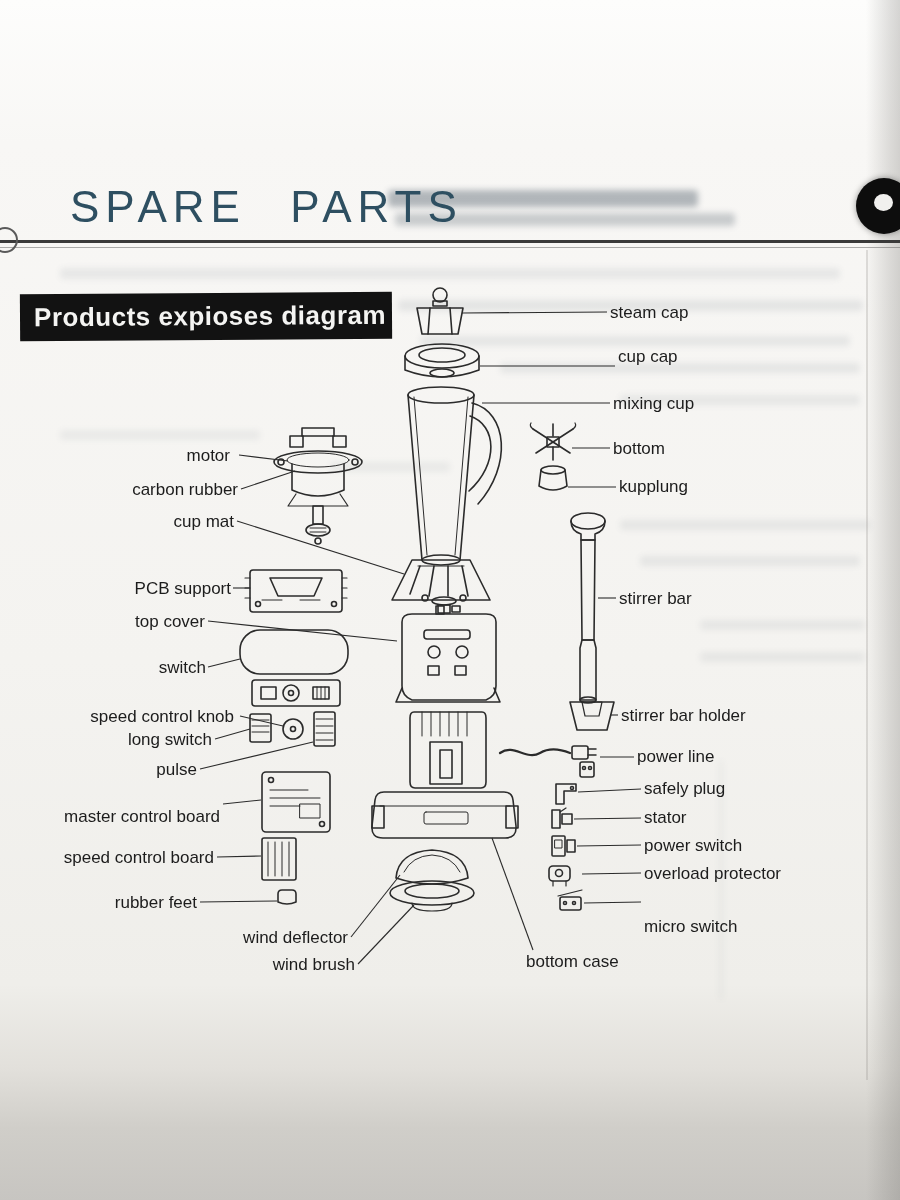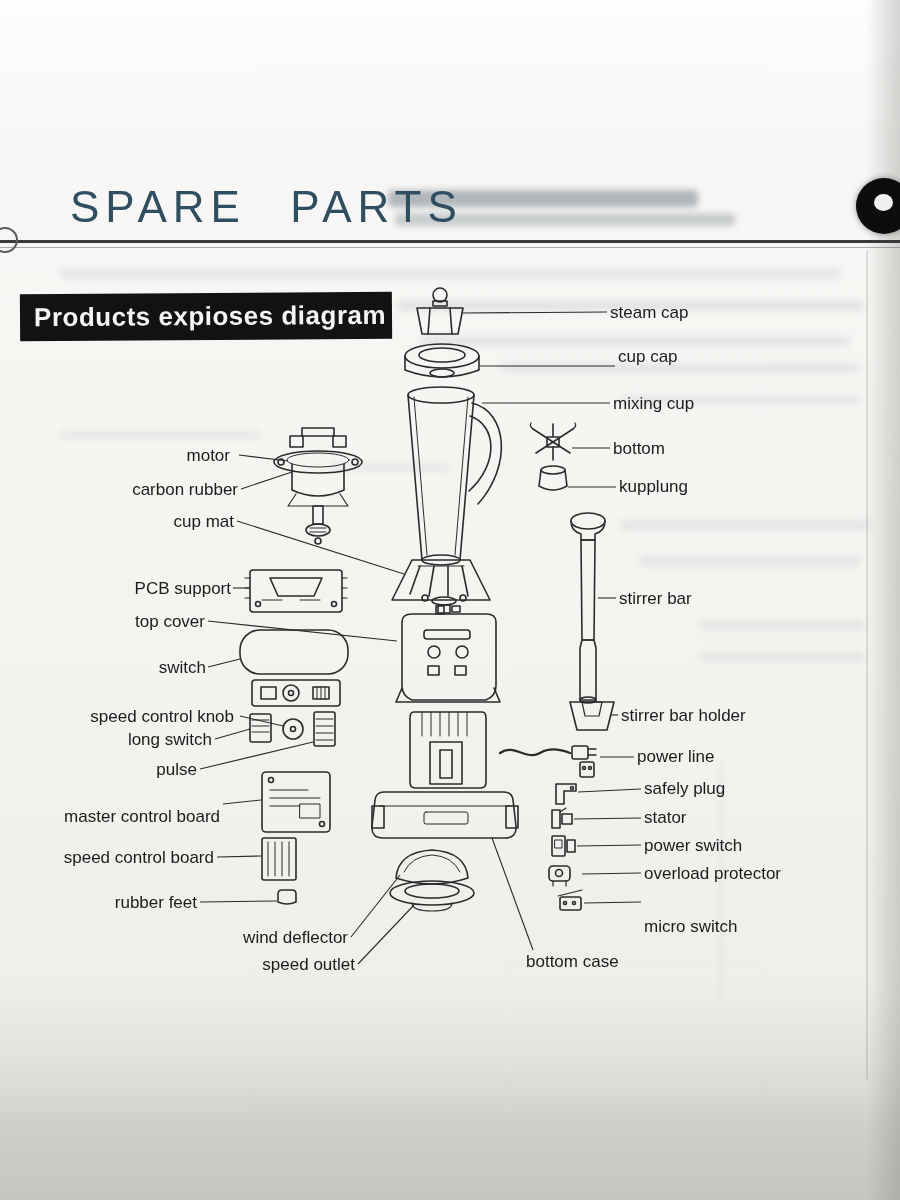--- a/index.html
+++ b/index.html
@@ -344,21 +344,21 @@
   <div class="lbl left" style="left:61px;top:579px;">PCB support</div>
   <div class="lbl left" style="left:35px;top:612px;">top cover</div>
   <div class="lbl left" style="left:36px;top:658px;">switch</div>
   <div class="lbl left" style="left:64px;top:707px;">speed control knob</div>
   <div class="lbl left" style="left:42px;top:730px;">long switch</div>
   <div class="lbl left" style="left:27px;top:760px;">pulse</div>
   <div class="lbl left" style="left:50px;top:795px;margin-top:12px;">master control board</div>
   <div class="lbl left" style="left:44px;top:848px;">speed control board</div>
   <div class="lbl left" style="left:27px;top:893px;">rubber feet</div>
   <div class="lbl left" style="left:178px;top:928px;">wind deflector</div>
-  <div class="lbl left" style="left:185px;top:955px;">speed outlet</div>
+  <div class="lbl left" style="left:185px;top:955px;">wind brush</div>
 
   <div class="lbl" style="left:610px;top:303px;text-align:right;">steam cap</div>
   <div class="lbl" style="left:618px;top:347px;">cup cap</div>
   <div class="lbl" style="left:613px;top:394px;text-align:right;">mixing cup</div>
   <div class="lbl" style="left:613px;top:439px;">bottom</div>
   <div class="lbl" style="left:619px;top:477px;">kupplung</div>
   <div class="lbl" style="left:619px;top:589px;">stirrer bar</div>
   <div class="lbl" style="left:621px;top:706px;">stirrer bar holder</div>
   <div class="lbl" style="left:637px;top:747px;">power line</div>
   <div class="lbl" style="left:644px;top:779px;">safely plug</div>

